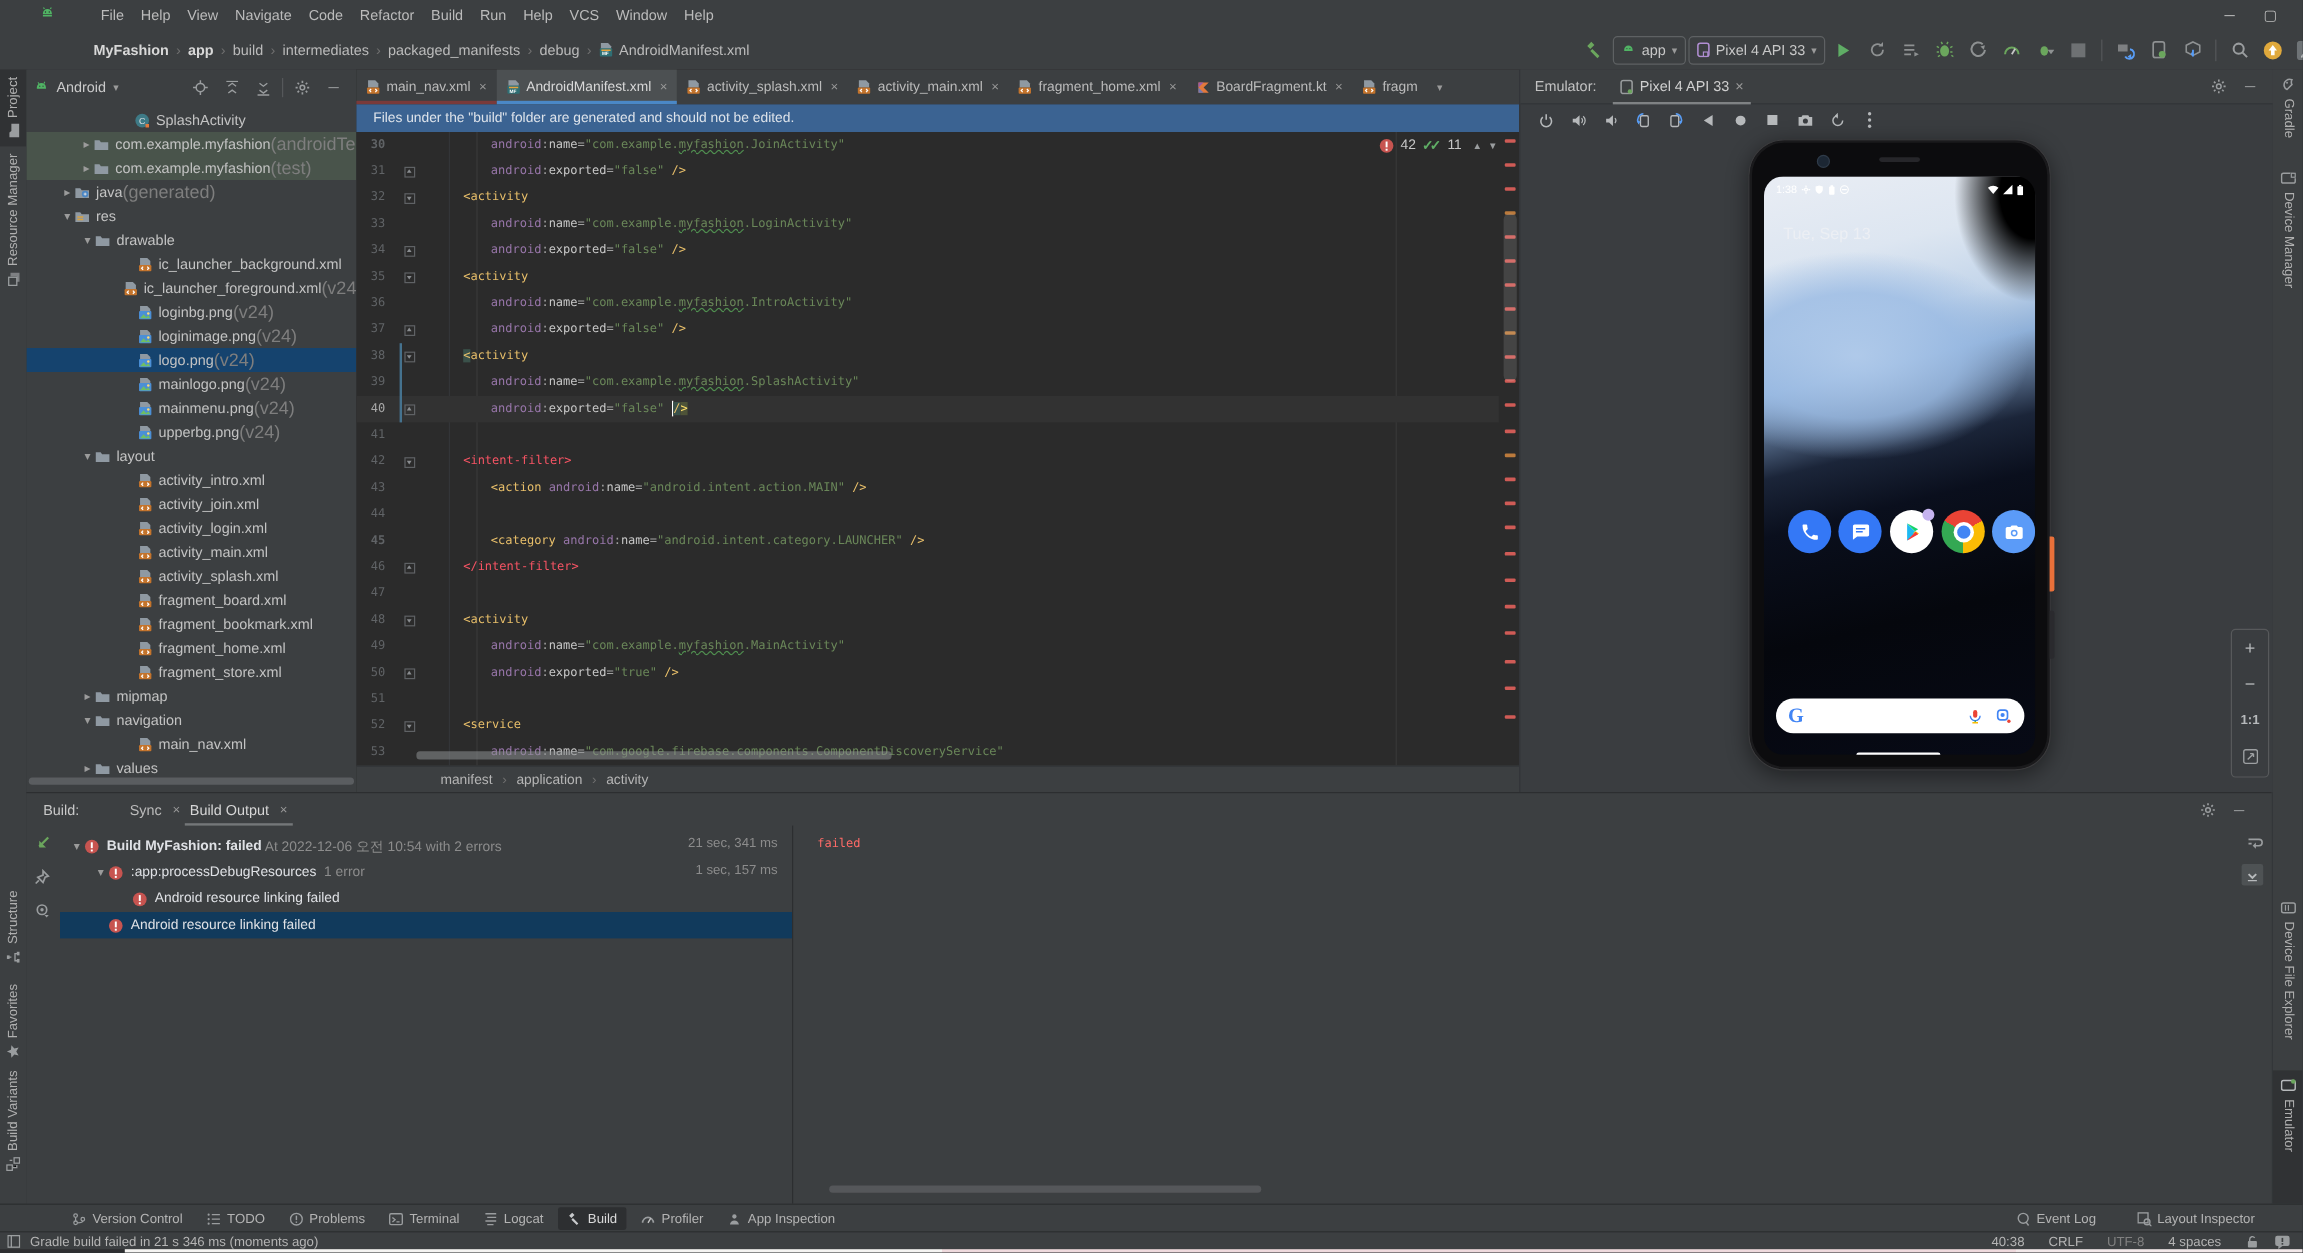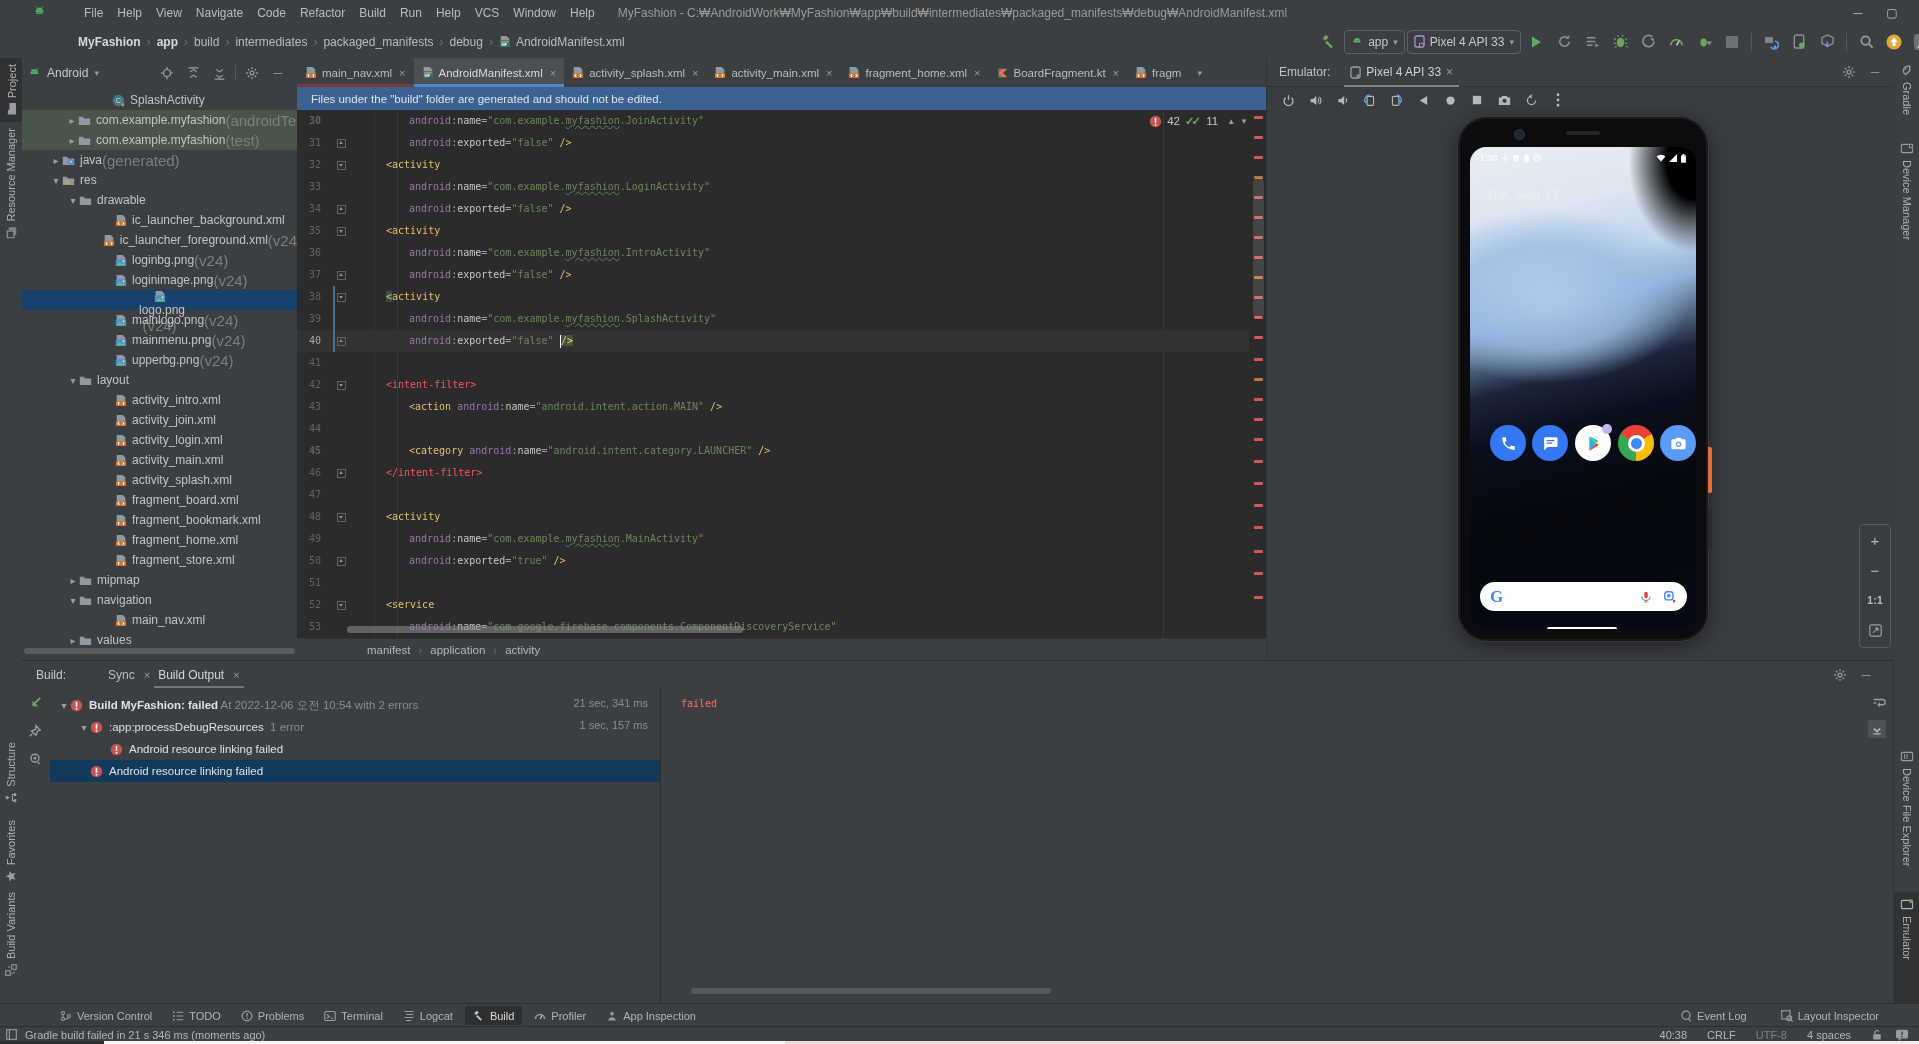--- a/index.html
+++ b/index.html
@@ -25,21 +25,21 @@
   .stripe{background:#3c3f41;}
   .vlabel{writing-mode:vertical-rl;font-size:11px;color:#b0b0b0;display:flex;align-items:center;gap:5px;}
   .vlabel.flip{transform:rotate(180deg);}
   .stripe-item.active{background:#303234;color:#dadada;}
   
   #project{left:22px;top:58px;width:275px;height:602px;background:#3c3f41;border-right:1px solid #323538;overflow:hidden;}
   #project-header{height:30px;display:flex;align-items:center;padding:0 6px;gap:6px;}
   .tree-row{position:absolute;left:0;width:275px;height:20px;display:flex;align-items:center;white-space:nowrap;}
   .tree-row .lbl{margin-left:5px;color:#c3c3c3;font-size:12px;}
   .tree-row .sfx{color:#7e7e7e;font-size:15px;}
-  .tree-row.sel{background:#15436e;flex-direction:column;}
+  .tree-row.sel{background:#15436e;}
   .tree-row.band{background:#49544b;}
   .chev{width:12px;color:#9b9b9b;font-size:10px;text-align:center;flex:none;}
   
   #editor{left:297px;top:58px;width:969px;height:602px;background:#2b2b2b;}
   #tabbar{position:absolute;left:0;top:0;width:969px;height:29px;background:#3c3f41;display:flex;border-bottom:1px solid #323538;}
   .etab{display:flex;align-items:center;gap:5px;padding:0 8px;height:29px;font-size:11.5px;color:#bbb;position:relative;}
   .etab.active{background:#4c5052;color:#d8d8d8;}
   .etab .x{color:#9a9a9a;font-size:11px;margin-left:2px;}
   .etab .ul{position:absolute;left:0;bottom:0;height:3px;width:100%;}
   #banner{position:absolute;left:0;top:29px;width:969px;height:23px;background:#3b6392;color:#dde3ea;
@@ -122,21 +122,20 @@
         <span class="menu-item">Navigate</span>
         <span class="menu-item">Code</span>
         <span class="menu-item">Refactor</span>
         <span class="menu-item">Build</span>
         <span class="menu-item">Run</span>
         <span class="menu-item">Help</span>
         <span class="menu-item">VCS</span>
         <span class="menu-item">Window</span>
         <span class="menu-item">Help</span>
       </span>
-    <span id="win-title">MyFashion - C:₩AndroidWork₩MyFashion₩app₩build₩intermediates₩packaged_manifests₩debug₩AndroidManifest.xml</span>
     <span style="margin-left:auto" class="row">
       <span class="winbtn">─</span>
       <span class="winbtn">▢</span>
       <span class="winbtn">✕</span>
     </span>
   </div>
 
   <div class="abs row" id="toolbar">
     <span id="crumbs" class="row" style="margin-left:30px">
         <span class="crumb b">MyFashion</span>

